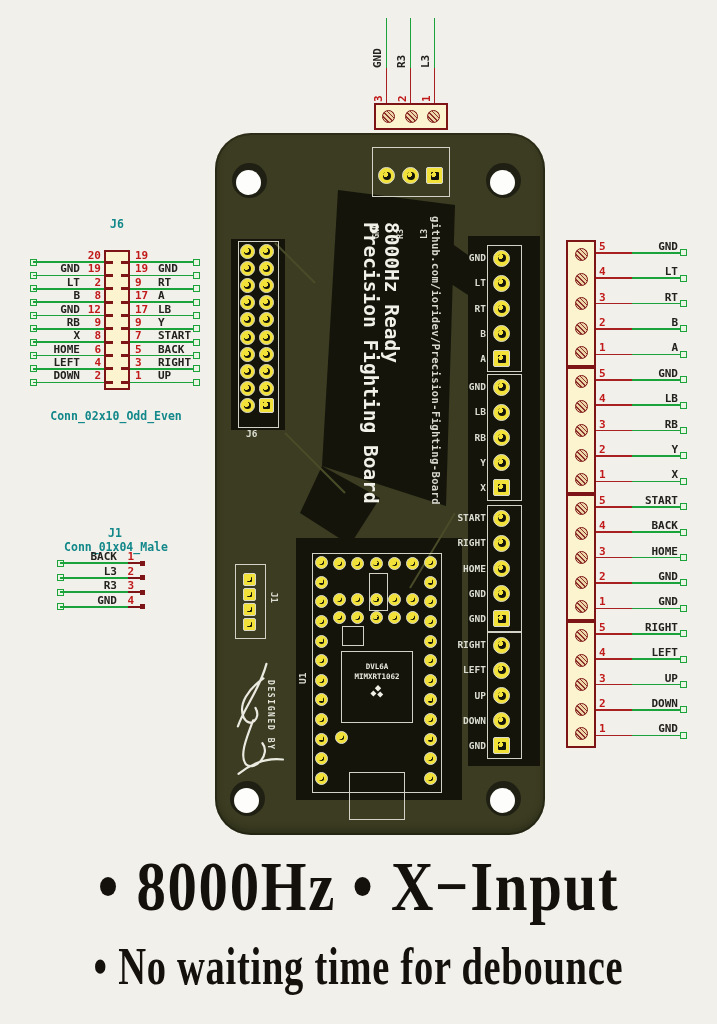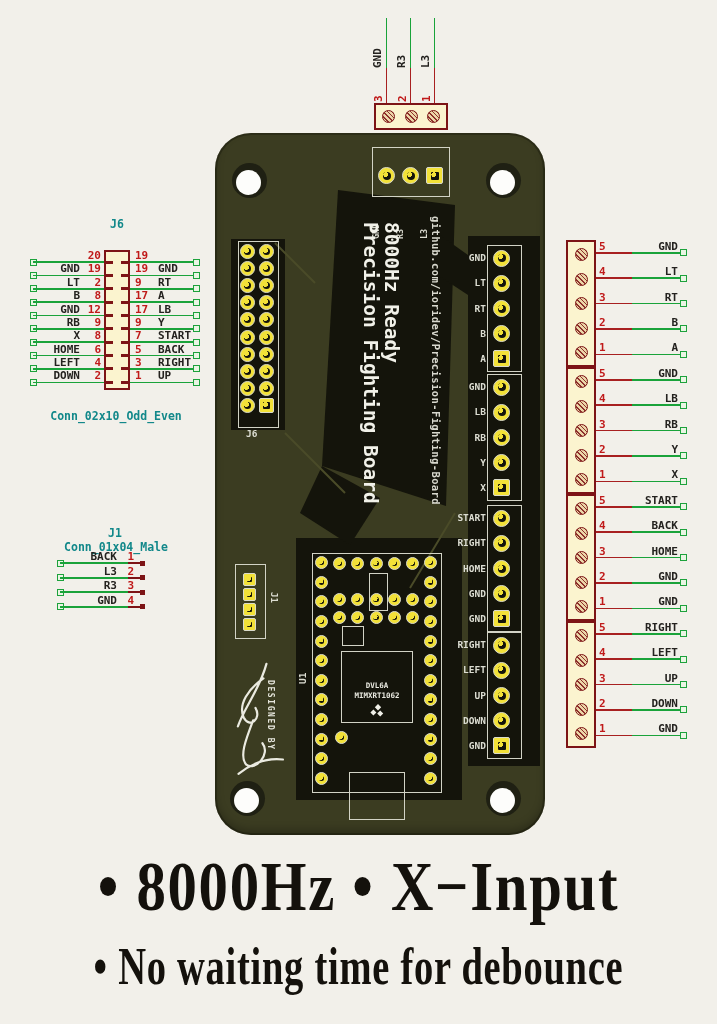--- a/index.html
+++ b/index.html
@@ -90,21 +90,21 @@
   .j6s .num.r{left:105px;width:18px;text-align:left;}
   .j6s .lbl.r{left:128px;}
 
   
   .j1s .lbl{left:0;width:60px;text-align:right;}
   .j1s .num{left:63px;width:14px;text-align:right;}
   .stub2{position:absolute;left:71px;width:13px;height:2px;top:calc(50% - 1px);background:#7d1416;}
   .stub2tip{position:absolute;left:83px;width:5px;height:4.6px;top:calc(50% - 2.3px);background:#7d1416;}
 
   #chip{position:absolute;left:341px;top:651px;width:72px;height:72px;border:1.4px solid #d2d3c6;
-        box-sizing:border-box;text-align:center;color:#e9e9e0;font-weight:bold;font-size:7.5px;line-height:10px;padding-top:29px;}
+        box-sizing:border-box;text-align:center;color:#e9e9e0;font-weight:bold;font-size:7.5px;line-height:10px;padding-top:10px;}
   #footer1{position:absolute;left:0;top:848px;width:717px;text-align:center;color:#14110c;
            font-family:"Liberation Serif",serif;font-weight:bold;font-size:70px;line-height:78px;
            transform:scaleX(.84);letter-spacing:2px;white-space:nowrap;}
   #footer2{position:absolute;left:0;top:932px;width:717px;text-align:center;color:#14110c;
            font-family:"Liberation Serif",serif;font-weight:bold;font-size:52px;line-height:70px;
            transform:scaleX(.74);letter-spacing:1px;white-space:nowrap;}
 </style>
 </head>
 <body>
 

